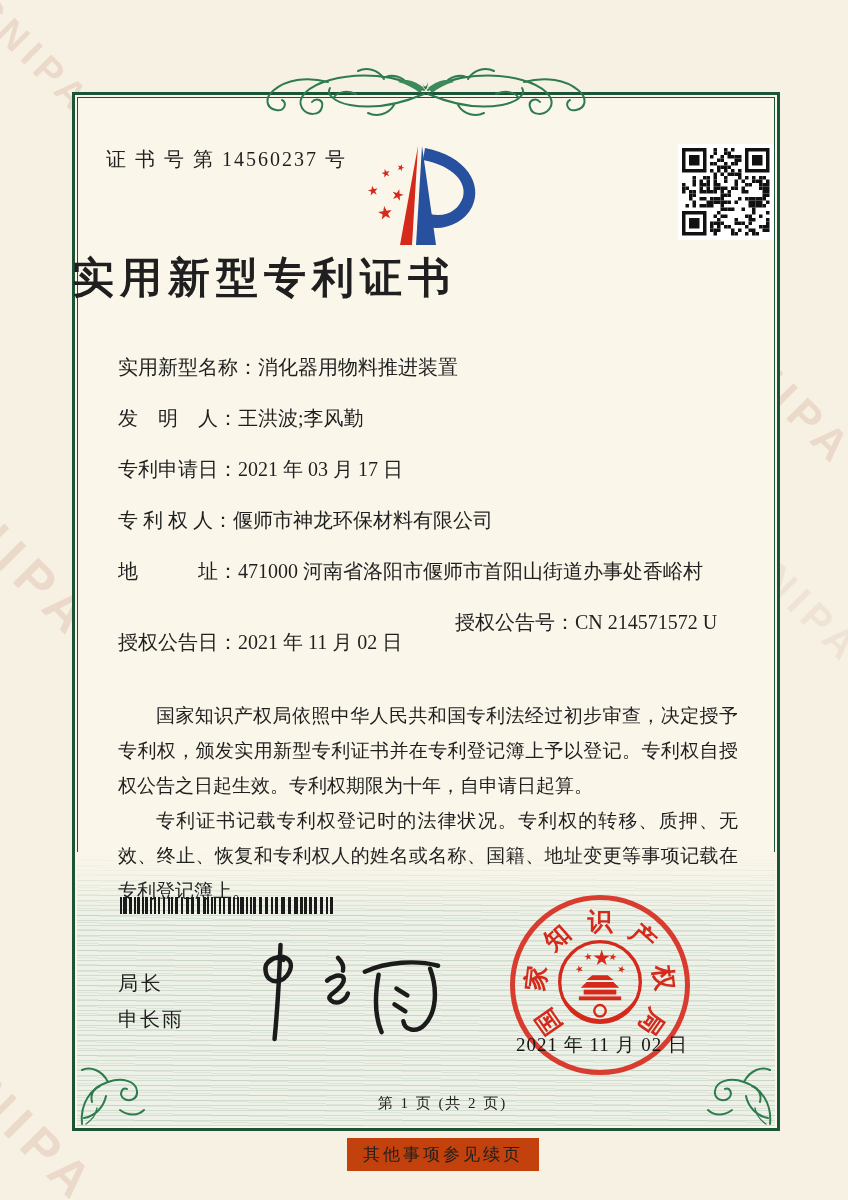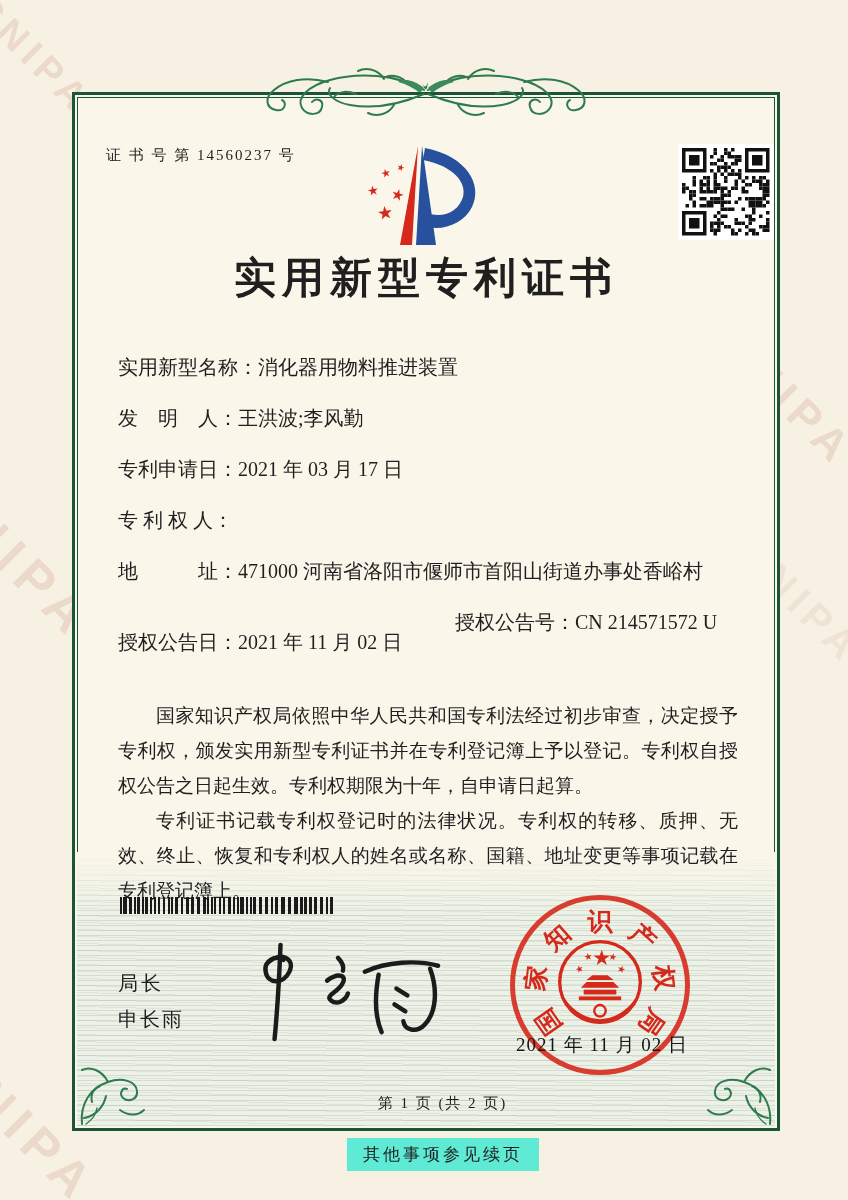--- a/index.html
+++ b/index.html
@@ -66,25 +66,25 @@
     background:linear-gradient(var(--cream-in), rgba(251,246,234,0));
   }
 
   
   .orn-top{left:146px;top:64px;width:560px;height:58px;z-index:2;}
   .orn-corner{width:72px;height:72px;z-index:2;}
   .orn-bl{left:76px;top:1058px;}
   .orn-br{left:704px;top:1058px;transform:scaleX(-1);}
 
   
-  .cert-no{left:106px;top:146px;font-size:15px;letter-spacing:2px;z-index:3;text-align:center;}
+  .cert-no{left:106px;top:146px;font-size:20px;letter-spacing:2px;z-index:3;text-align:center;}
   .logo{left:352px;top:140px;width:135px;height:115px;z-index:3;}
   .qr-box{left:678px;top:144px;width:96px;height:96px;background:#fff;z-index:3;
           display:flex;align-items:center;justify-content:center;}
-  .title{left:72px;top:250px;width:708px;text-align:center;
+  .title{left:72px;top:250px;width:708px;
          font-size:42px;font-weight:700;letter-spacing:6px;z-index:3;}
 
   
   .fields{left:118px;top:356px;width:640px;z-index:3;font-size:20px;}
   .row{display:flex;line-height:22px;margin-bottom:29px;white-space:nowrap;}
   .row .lab{flex:0 0 auto;}
   .row .val{flex:0 0 auto;}
   .grant-first{display:inline-flex;width:337px;margin-top:20px;}
 
   
@@ -103,21 +103,21 @@
   .seal{left:510px;top:895px;width:180px;height:180px;border-radius:50%;
         border:5px solid rgba(213,41,28,0.9);z-index:3;}
   .seal .ringchar{position:absolute;font-size:25px;font-weight:700;color:var(--red);
         transform:translate(-50%,-50%);line-height:1;}
   .emblem{position:absolute;left:37px;top:32px;width:96px;height:100px;}
   .seal-date{left:516px;top:1032px;font-size:19px;letter-spacing:1px;z-index:4;color:#161616;}
 
   .page-num{left:72px;top:1094px;width:708px;text-align:center;font-size:15px;
             letter-spacing:2px;z-index:3;padding-left:33px;}
   .note{left:72px;top:1138px;width:708px;text-align:center;z-index:3;}
-  .note span{display:inline-block;background:#5eead4;padding:5px 16px;font-size:17px;
+  .note span{display:inline-block;background:#c2410c;padding:5px 16px;font-size:17px;
              letter-spacing:3px;margin-left:34px;}
 
   svg{display:block;}
 </style>
 </head>
 <body>
 
 <div class="wm wm-tl">CNIPA</div>
 <div class="wm wm-center">CNIPA</div>
 <div class="wm wm-right">CNIPA</div>
@@ -402,20 +402,21 @@
   <div class="row">
     <span class="lab">发　明　人：</span>
     <span class="val">王洪波;李风勤</span>
   </div>
   <div class="row">
     <span class="lab">专利申请日：</span>
     <span class="val">2021 年 03 月 17 日</span>
   </div>
   <div class="row">
     <span class="lab">专 利 权 人：</span>
+    <span class="val">偃师市神龙环保材料有限公司</span>
   </div>
   <div class="row">
     <span class="lab">地　　　址：</span>
     <span class="val">471000 河南省洛阳市偃师市首阳山街道办事处香峪村</span>
   </div>
   <div class="row">
     <span class="grant-first">
       <span class="lab">授权公告日：</span>
       <span class="val">2021 年 11 月 02 日</span>
     </span>

